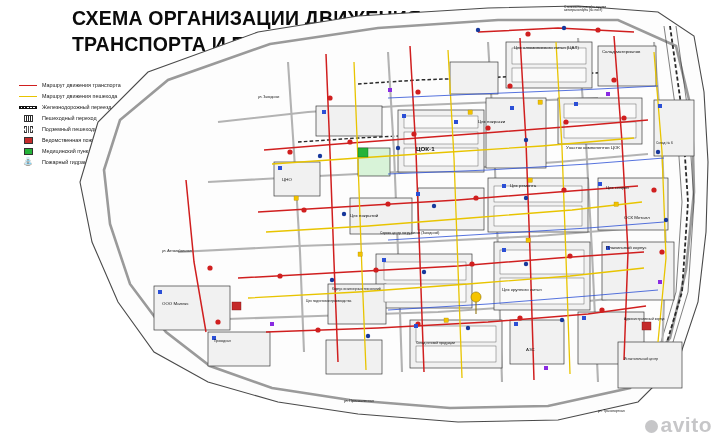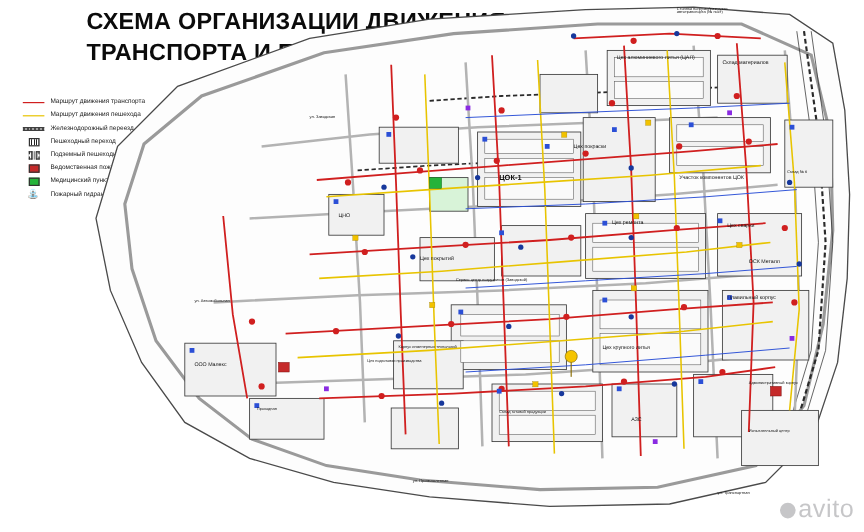--- a/index.html
+++ b/index.html
@@ -95,21 +95,21 @@
     left: 58px; top: 2px;
     width: 660px; height: 437px;
   }
   #map-svg { display: block; }
 
   
   #watermark {
     position: absolute;
     right: 8px; bottom: 6px;
     font-size: 21px;
-    font-weight: normal;
+    font-weight: bold;
     color: rgba(120,120,125,0.42);
     letter-spacing: .5px;
     user-select: none;
   }
   #watermark .dot-avito {
     display: inline-block;
     width: 13px; height: 13px;
     border-radius: 50%;
     background: rgba(120,120,125,0.42);
     margin-right: 2px;

